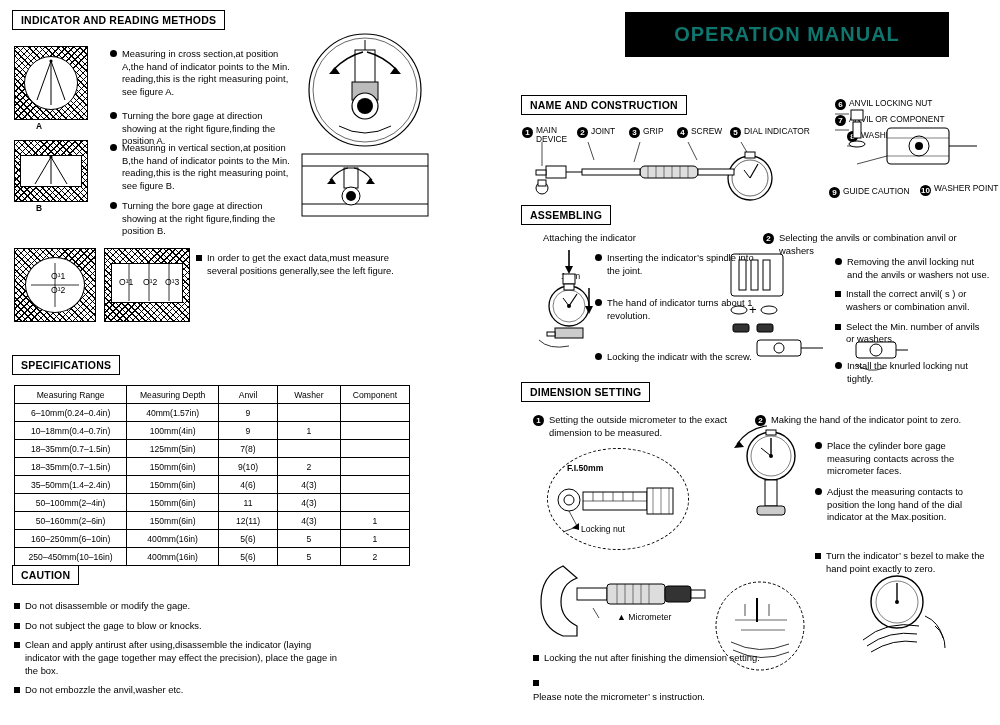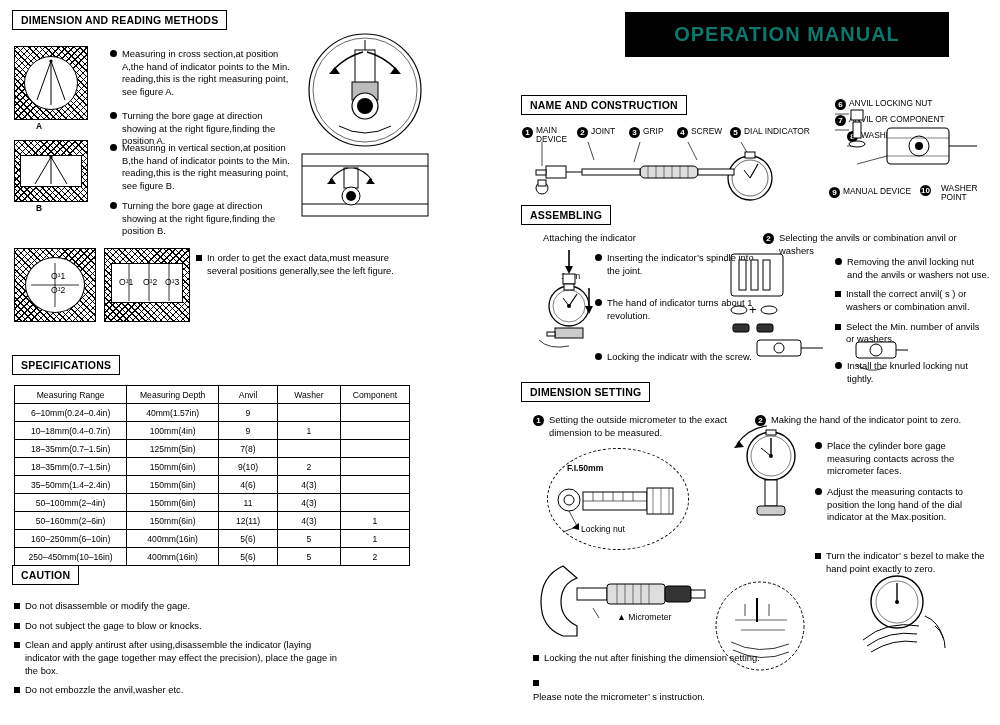--- a/index.html
+++ b/index.html
@@ -53,21 +53,21 @@
   .lbl-b{font-size:8.4px;font-weight:bold;}
 </style>
 </head>
 <body>
 
 <div class="page">
 
   <div class="col-left">
 
     <div style="position:absolute;left:12px;top:10px;">
-      <span class="sec-head">DIMENSION AND READING METHODS</span>
+      <span class="sec-head">INDICATOR AND READING METHODS</span>
     </div>
 
     <div class="fig-box hatch" style="position:absolute;left:14px;top:46px;width:72px;height:72px;">
       <div class="hole" style="left:9px;top:9px;right:9px;bottom:9px;border-radius:50%;"></div>
       <svg width="72" height="72" style="position:absolute;left:0;top:0;">
         <line x1="36" y1="14" x2="36" y2="58" stroke="#000" stroke-width="1"></line>
         <line x1="36" y1="14" x2="22" y2="53" stroke="#000" stroke-width="1"></line>
         <line x1="36" y1="14" x2="50" y2="53" stroke="#000" stroke-width="1"></line>
         <circle cx="36" cy="14" r="1.6" fill="#000"></circle>
       </svg>
@@ -348,23 +348,23 @@
       <div style="position:absolute;left:318px;top:-12px;display:flex;gap:3px;">
         <span class="numc">7</span>
         <span class="lbl">ANVIL OR COMPONENT</span>
       </div>
       <div style="position:absolute;left:330px;top:4px;display:flex;gap:3px;">
         <span class="numc">8</span>
         <span class="lbl">WASHER</span>
       </div>
       <div style="position:absolute;left:312px;top:60px;display:flex;gap:3px;">
         <span class="numc">9</span>
-        <span class="lbl">MANUAL DEVICE</span>
-      </div>
-      <div style="position:absolute;left:403px;top:58px;display:flex;gap:10px;width:80px;">
+        <span class="lbl">GUIDE CAUTION</span>
+      </div>
+      <div style="position:absolute;left:403px;top:58px;display:flex;gap:3px;width:80px;">
         <span class="numc">10</span>
         <span class="lbl" style="line-height:1.05;">WASHER POINT</span>
       </div>
 
       <svg width="160" height="80" viewBox="0 0 160 80" style="position:absolute;left:310px;top:-18px;">
         <line x1="8" y1="6" x2="22" y2="6" stroke="#000" stroke-width="0.7"></line>
         <line x1="8" y1="22" x2="22" y2="22" stroke="#000" stroke-width="0.7"></line>
         <line x1="20" y1="38" x2="30" y2="38" stroke="#000" stroke-width="0.7"></line>
         <rect x="24" y="2" width="12" height="10" fill="#fff" stroke="#000"></rect>
         <rect x="26" y="14" width="8" height="16" fill="#fff" stroke="#000"></rect>

